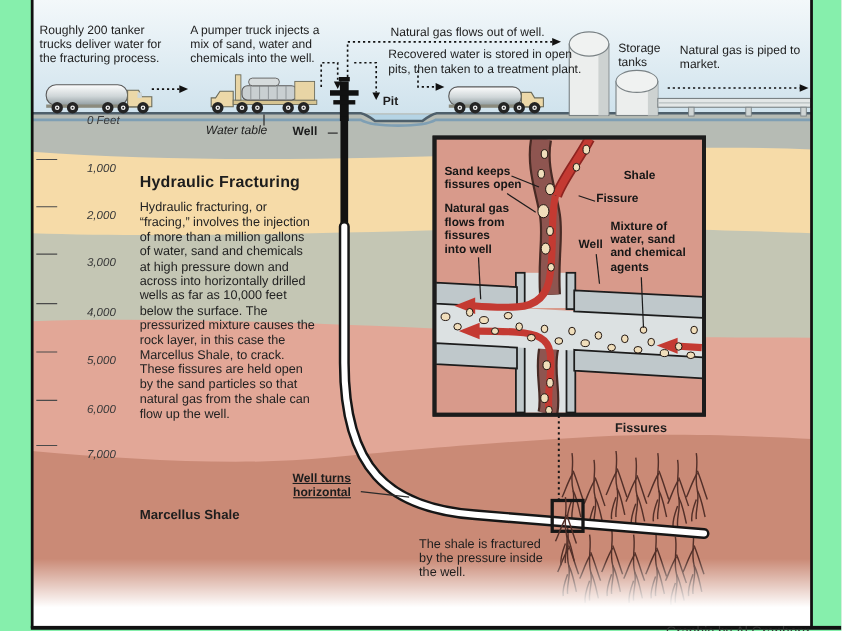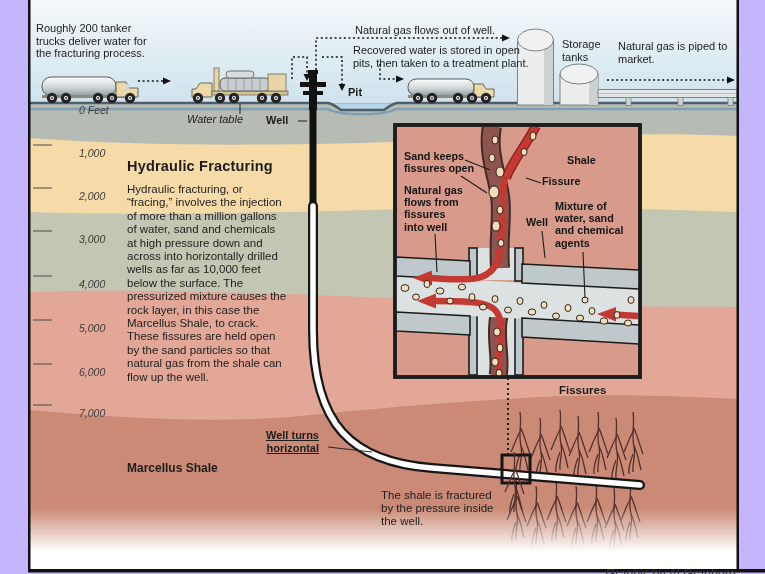--- a/index.html
+++ b/index.html
@@ -1,16 +1,16 @@
 <!DOCTYPE html>
 <html><head>
 <meta charset="utf-8">
 <style>
   html,body{margin:0;padding:0;background:#fff;}
-  .stage{position:relative;width:765px;height:574px;background:#c4b5fd;overflow:hidden;
+  .stage{position:relative;width:765px;height:574px;background:#86efac;overflow:hidden;
          font-family:"Liberation Sans","DejaVu Sans",sans-serif;-webkit-font-smoothing:antialiased;}
   .stage svg{position:absolute;left:0;top:0;z-index:1;}
   .txt{position:absolute;z-index:2;color:#1d1d1d;}
   .ann{font-size:11px;line-height:12.6px;}
   .b{font-weight:bold;}
   .i{font-style:italic;}
   .depth{font-size:10.5px;font-style:italic;color:#3a3a3a;padding-left:45px;}
   .title{font-size:14.5px;font-weight:bold;letter-spacing:.2px;}
   .body-copy{font-size:11.5px;line-height:13.4px;color:#222;}
   .inset-lbl{font-size:10.8px;font-weight:bold;line-height:12.2px;color:#161616;}
@@ -290,20 +290,21 @@
   </g>
 
   <g fill="#111">
     <rect x="28" y="0" width="2.5" height="571"></rect>
     <rect x="736.5" y="0" width="2.5" height="571"></rect>
     <rect x="28" y="569" width="737" height="3.5"></rect>
   </g>
 </svg>
 
 <div class="txt ann" style="left:36px;top:22px;width:125px;">Roughly 200 tanker trucks deliver water for the fracturing process.</div>
+<div class="txt ann" style="left:173px;top:22px;width:130px;">A pumper truck injects a mix of sand, water and chemicals into the well.</div>
 <div class="txt ann" style="left:355px;top:24px;width:180px;white-space:nowrap;">Natural gas flows out of well.</div>
 <div class="txt ann" style="left:353px;top:44px;width:178px;">Recovered water is stored in open pits, then taken to a treatment plant.</div>
 <div class="txt ann" style="left:562px;top:38px;width:45px;">Storage tanks</div>
 <div class="txt ann" style="left:618px;top:40px;width:110px;">Natural gas is piped to market.</div>
 <div class="txt ann b" style="left:348px;top:86px;">Pit</div>
 
 <div class="txt ann i" style="left:187px;top:113px;">Water table</div>
 <div class="txt ann b" style="left:266px;top:114px;">Well</div>
 
 <div class="txt depth" style="left:34px;top:104px;">0 Feet</div>

